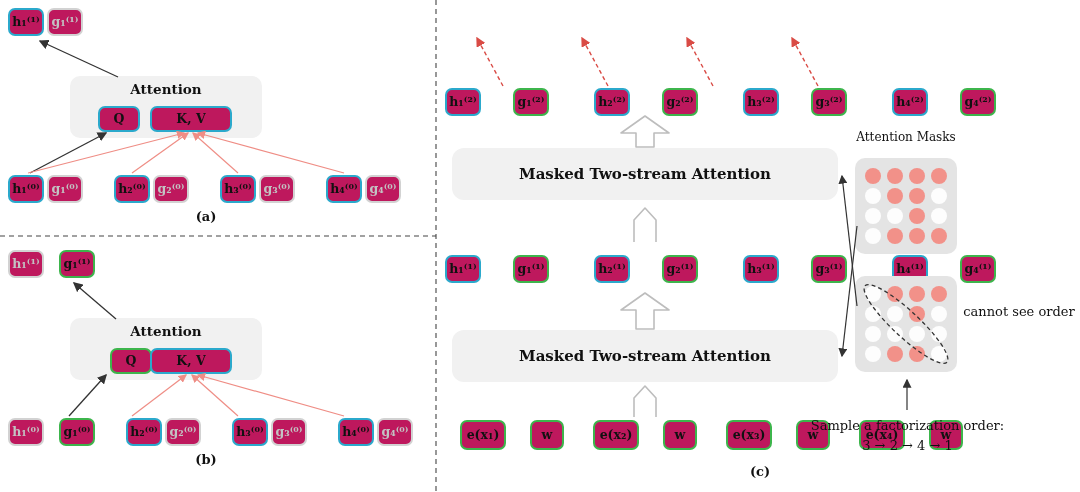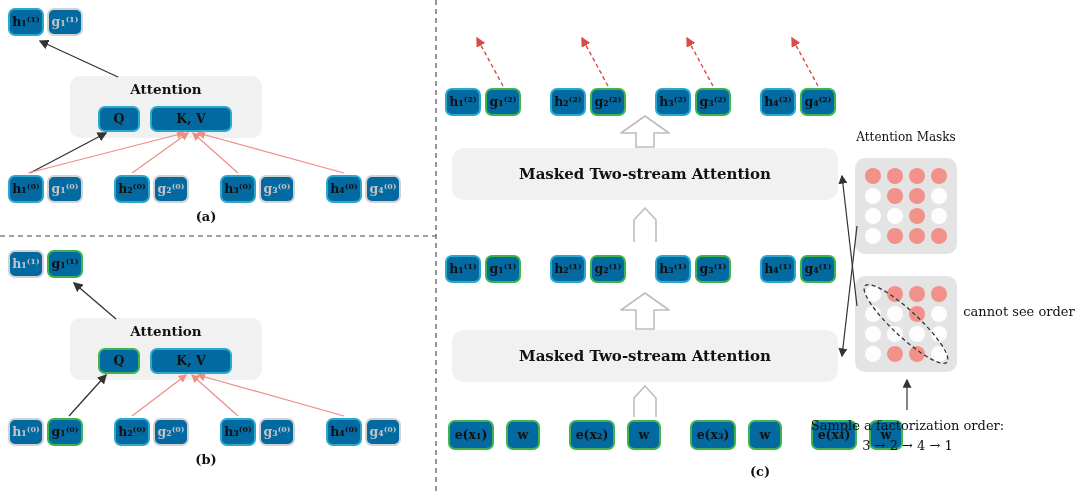--- a/index.html
+++ b/index.html
@@ -1,29 +1,29 @@
 <!DOCTYPE html>
 <html><head>
 <meta charset="utf-8">
 <style>
   html,body{margin:0;padding:0;background:#fff;}
   #stage{position:relative;width:1080px;height:492px;background:#fff;overflow:hidden;
          font-family:"DejaVu Serif","Liberation Serif",serif;color:#111;}
   .row{position:absolute;display:flex;gap:3px;}
   .node{box-sizing:border-box;width:36px;height:28px;border:2px solid #999;border-radius:7px;
-        background:#0369a1;display:flex;align-items:center;justify-content:center;
+        background:#be185d;display:flex;align-items:center;justify-content:center;
         font-weight:bold;font-size:12.5px;line-height:1;white-space:nowrap;}
   .node.blue,.node[data-style="blue"]{border-color:#2ba9cc;}
-  .node.green,.node[data-style="green"]{border-color:#3db54c;}
+  .node.green,.node[data-style="green"]{border-color:#3db54c;margin-left:12px;}
   .node.gray{border-color:#d2d2d2;color:#c3c3c3;}
   .node.dark{border:1.5px solid #3c3c3c;border-radius:6px;}
   
   #a-in .node:nth-child(odd):not(:first-child),
   #b-in .node:nth-child(odd):not(:first-child){margin-left:28px;}
-  #c-l2,#c-l1{gap:4px;}
+  #c-l2,#c-l1{gap:20px;}
   #c-l2 .node:nth-child(odd):not(:first-child),
   #c-l1 .node:nth-child(odd):not(:first-child){margin-left:25px;}
   #c-in{gap:12px;}
   #c-in .node:nth-child(odd):not(:first-child){margin-left:17px;}
   #c-in .node:nth-child(odd){width:46px;height:30px;}
   #c-in .node:nth-child(even){width:34px;height:30px;}
   #c-x{gap:75px;}
   #c-x .node{width:30px;height:26px;}
   
   .attn-sm{position:absolute;width:192px;height:62px;background:#f1f1f1;border-radius:10px;}

